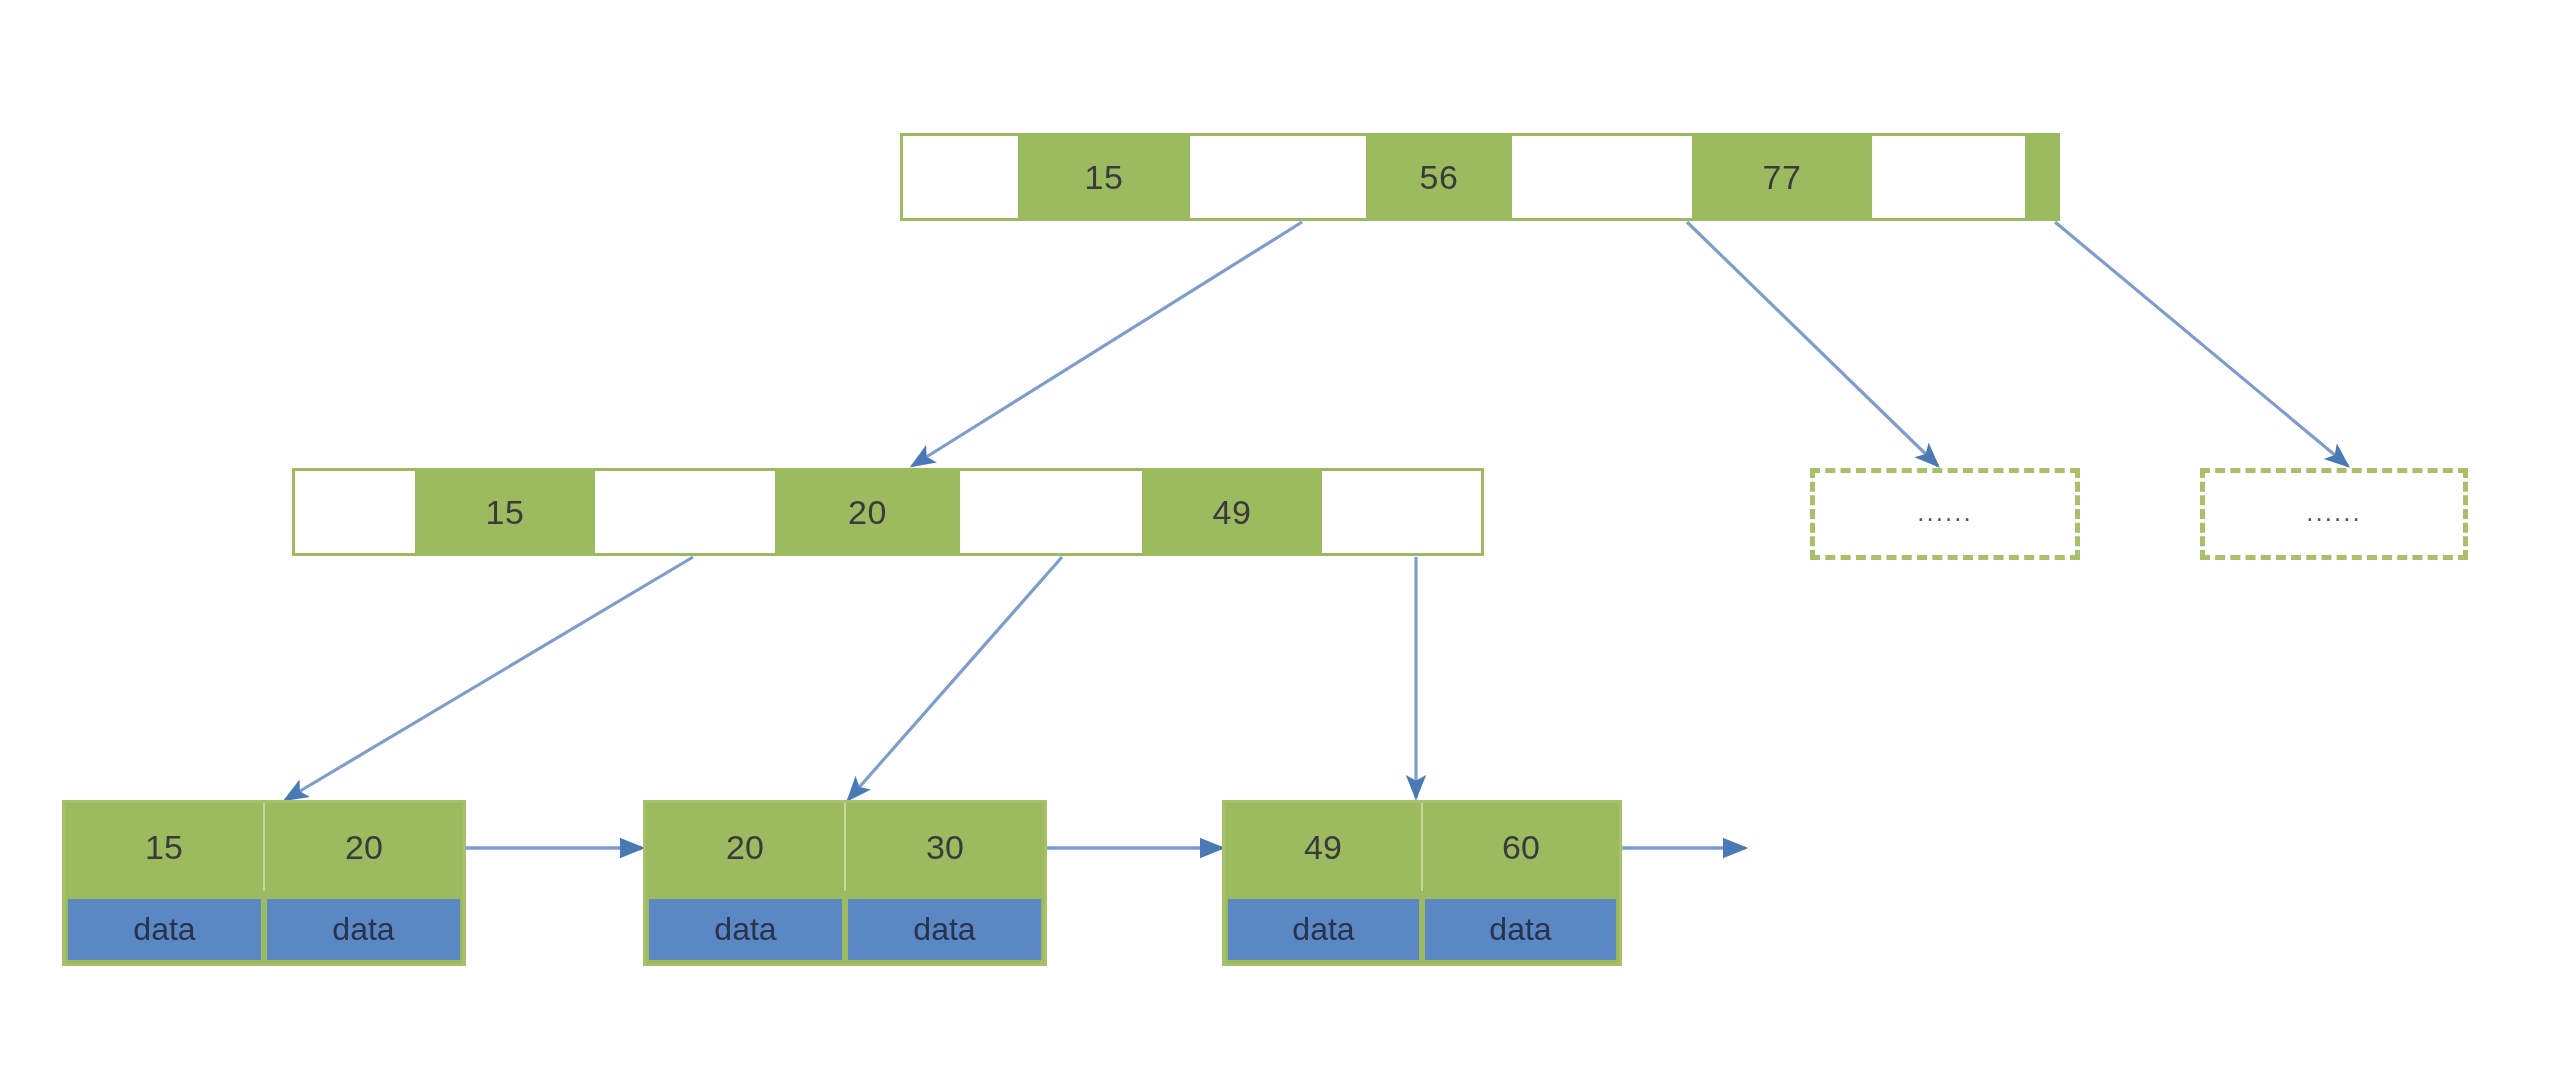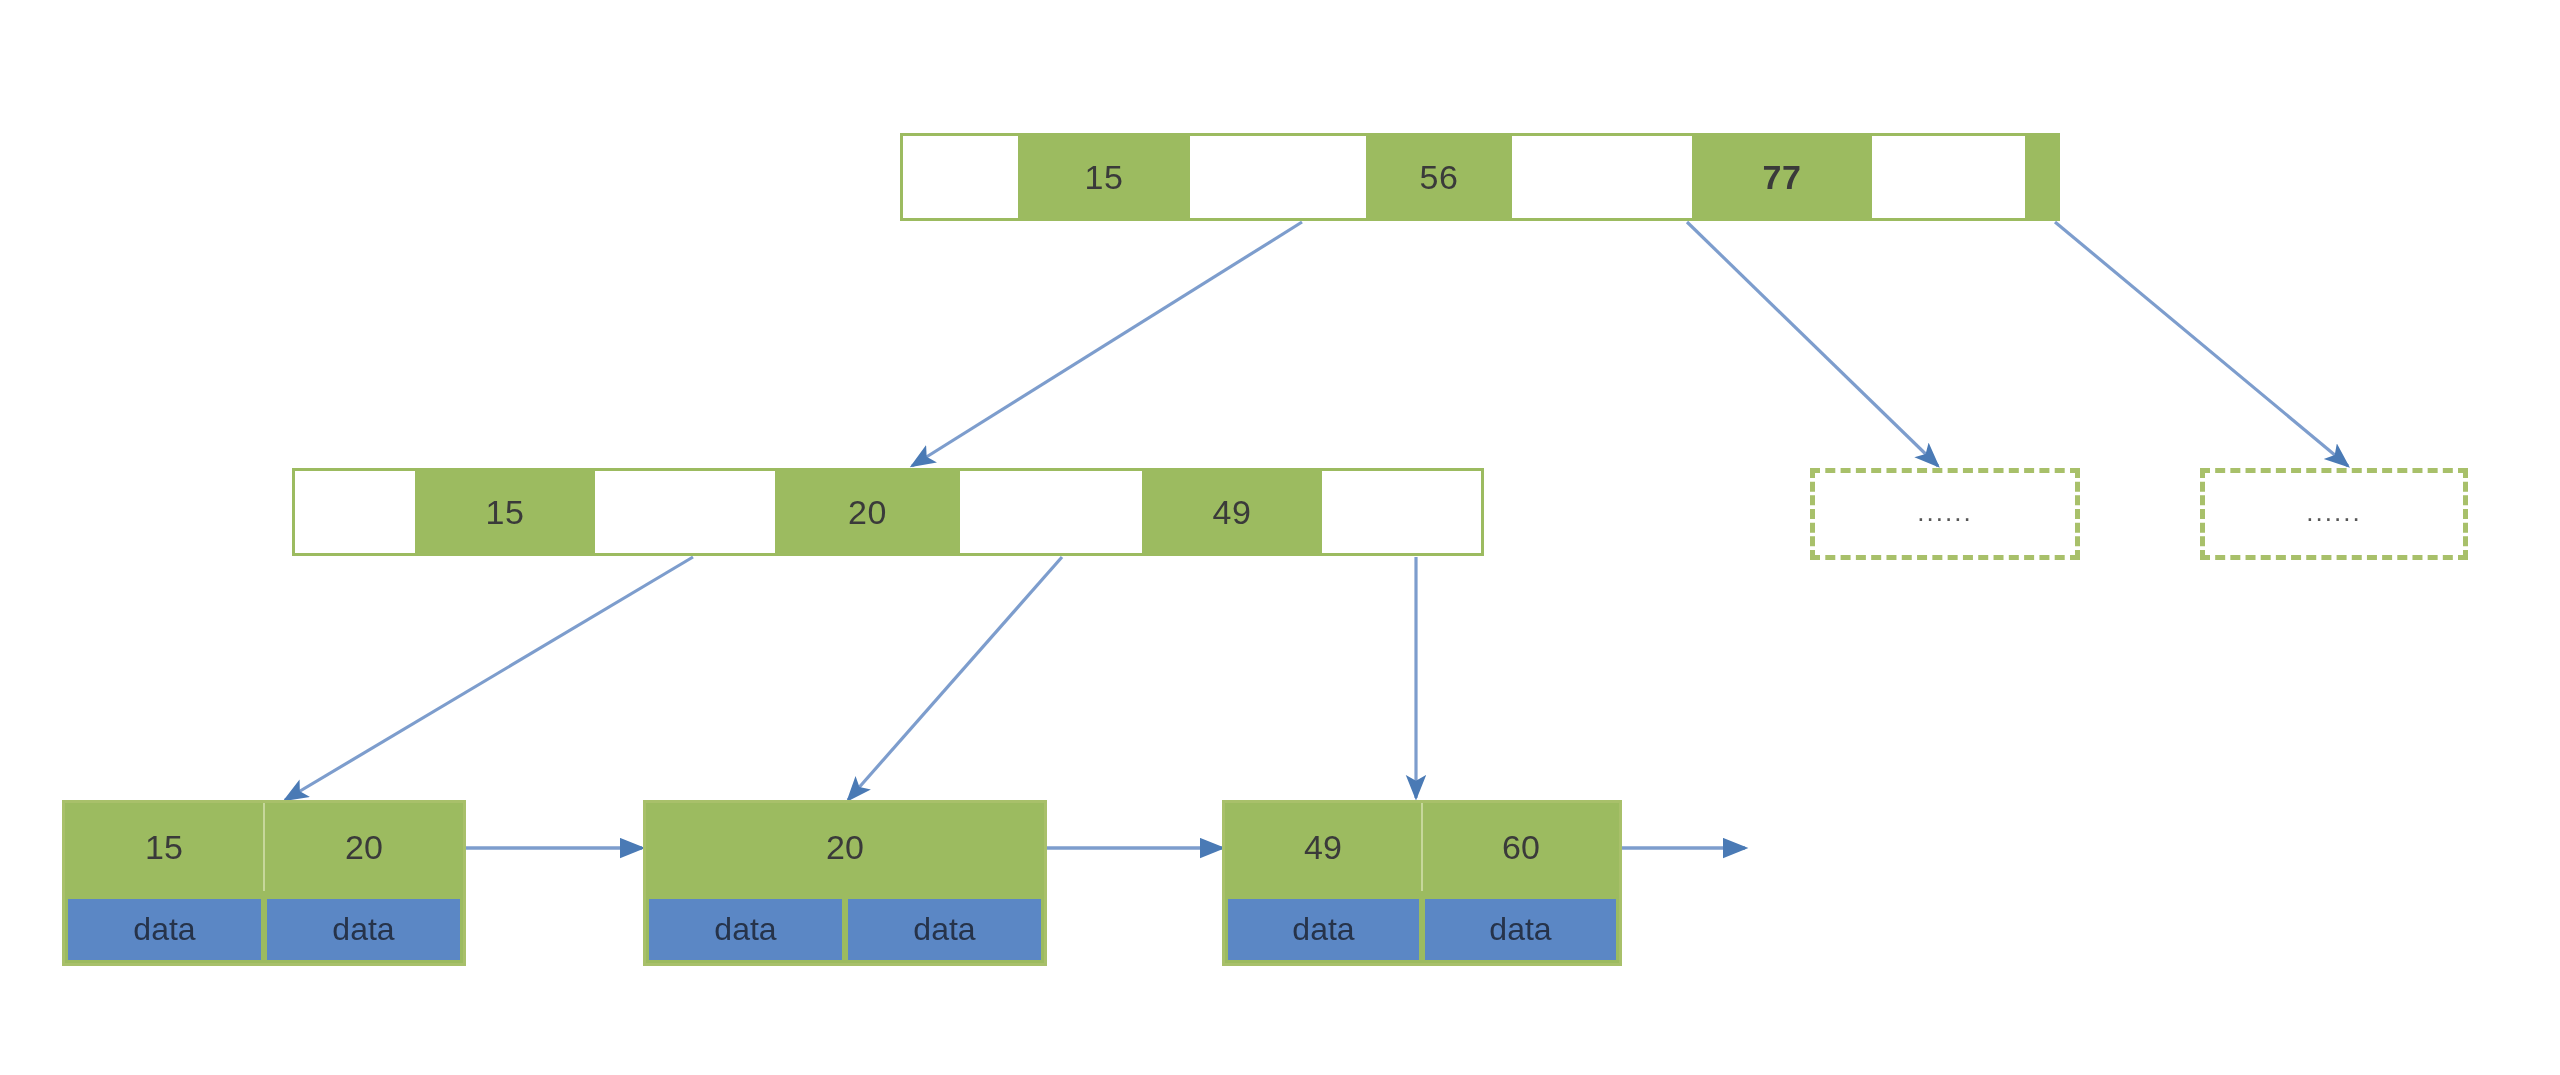--- a/index.html
+++ b/index.html
@@ -147,21 +147,21 @@
 
     <line x1="1618" y1="848" x2="1745" y2="848" stroke="#7d9dcd" stroke-width="3.4" marker-end="url(#arrowHeadFlat)"></line>
   </svg>
 
   <div class="index-node" style="left:900px; top:133px; width:1160px; height:88px;">
     <div class="index-cell ptr" style="width:115px;"></div>
     <div class="index-cell key" style="width:172px;">15</div>
     <div class="index-cell ptr" style="width:176px;"></div>
     <div class="index-cell key" style="width:146px;">56</div>
     <div class="index-cell ptr" style="width:180px;"></div>
-    <div class="index-cell key" style="width:180px;font-weight:bold;">77</div>
+    <div class="index-cell key" style="width:180px;">77</div>
     <div class="index-cell ptr" style="width:153px;"></div>
   </div>
 
   <div class="index-node" style="left:292px; top:468px; width:1192px; height:88px;">
     <div class="index-cell ptr" style="width:120px;"></div>
     <div class="index-cell key" style="width:180px;">15</div>
     <div class="index-cell ptr" style="width:180px;"></div>
     <div class="index-cell key" style="width:185px;">20</div>
     <div class="index-cell ptr" style="width:182px;"></div>
     <div class="index-cell key" style="width:180px;">49</div>
@@ -183,20 +183,21 @@
     </div>
     <div class="leaf-row datas">
       <div class="leaf-cell data">data</div>
       <div class="leaf-cell data">data</div>
     </div>
   </div>
 
   <div class="leaf-node" style="left:643px; top:800px; width:404px; height:166px;">
     <div class="leaf-row keys">
       <div class="leaf-cell key">20</div>
+      <div class="leaf-cell key">30</div>
     </div>
     <div class="leaf-row datas">
       <div class="leaf-cell data">data</div>
       <div class="leaf-cell data">data</div>
     </div>
   </div>
 
   <div class="leaf-node" style="left:1222px; top:800px; width:400px; height:166px;">
     <div class="leaf-row keys">
       <div class="leaf-cell key">49</div>

